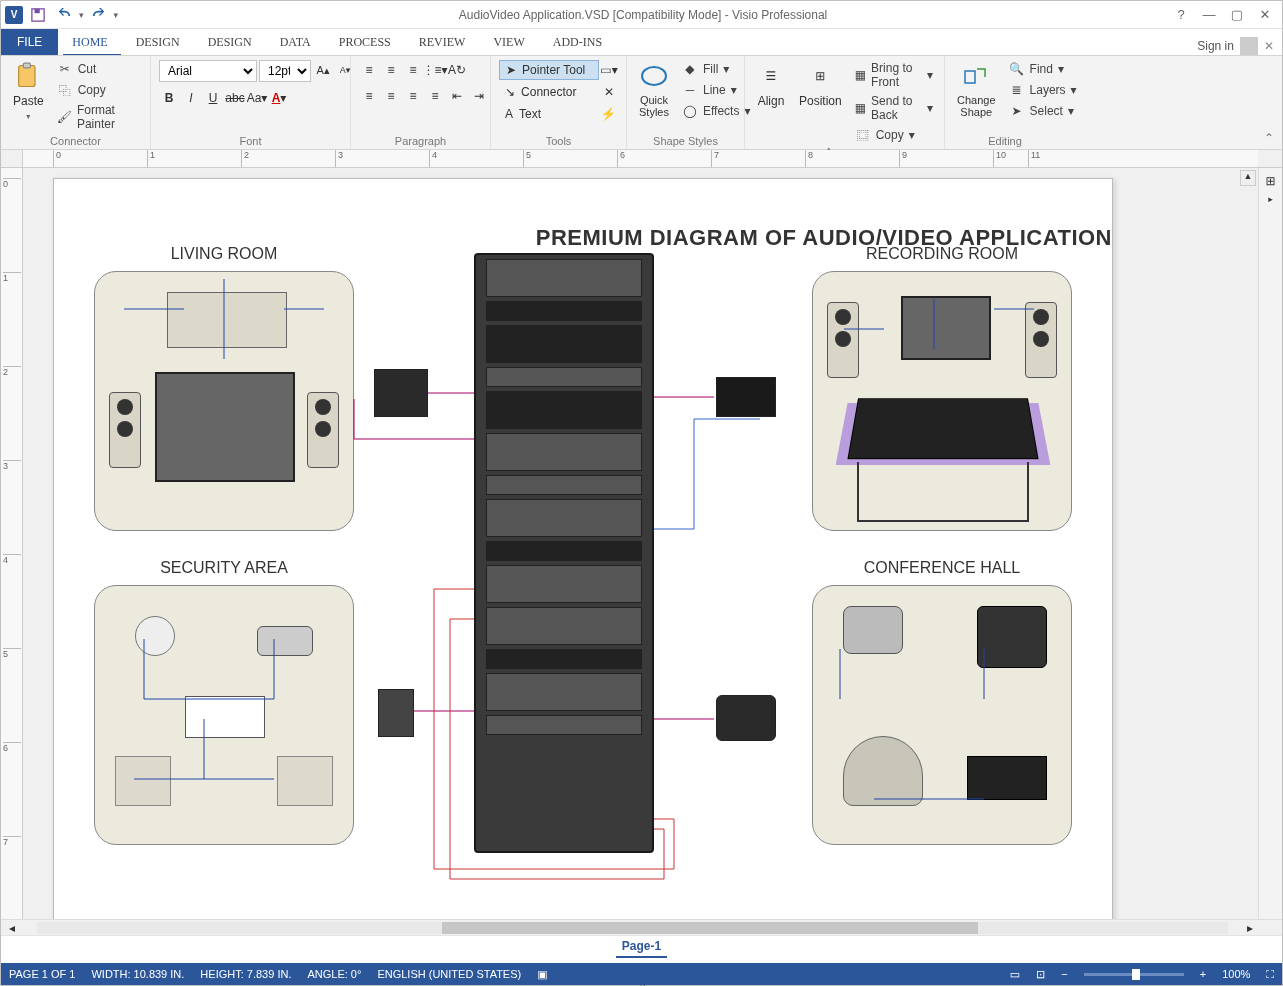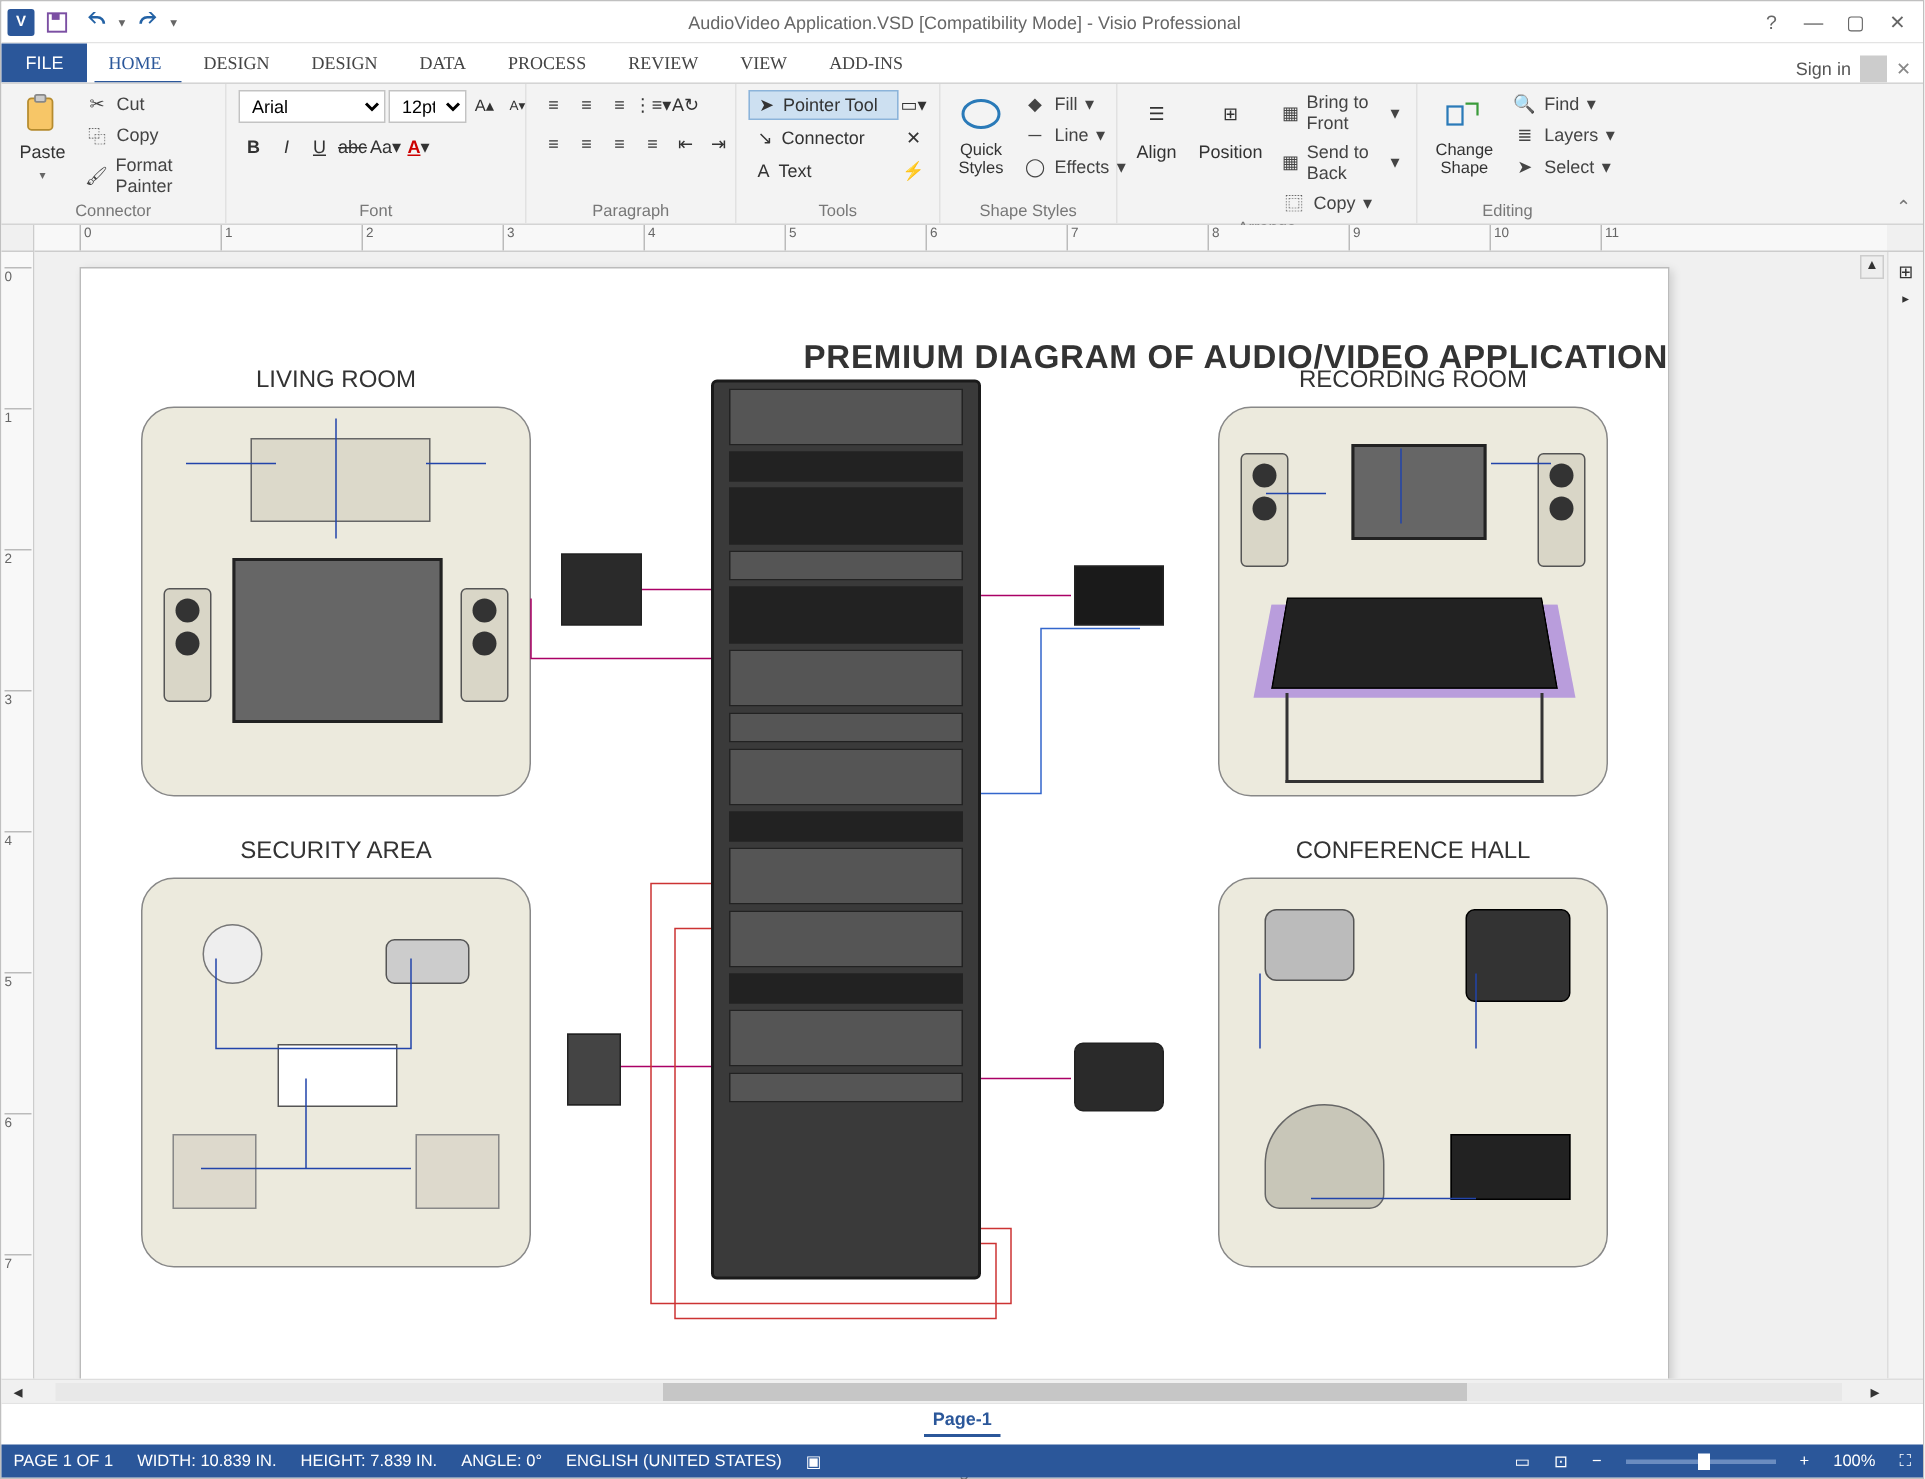--- a/index.html
+++ b/index.html
@@ -312,21 +312,21 @@
           <div class="ruler-tick" style="left: 124px;">1</div>
           <div class="ruler-tick" style="left: 218px;">2</div>
           <div class="ruler-tick" style="left: 312px;">3</div>
           <div class="ruler-tick" style="left: 406px;">4</div>
           <div class="ruler-tick" style="left: 500px;">5</div>
           <div class="ruler-tick" style="left: 594px;">6</div>
           <div class="ruler-tick" style="left: 688px;">7</div>
           <div class="ruler-tick" style="left: 782px;">8</div>
           <div class="ruler-tick" style="left: 876px;">9</div>
           <div class="ruler-tick" style="left: 970px;">10</div>
-          <div class="ruler-tick" style="left: 1044px;">11</div>
+          <div class="ruler-tick" style="left: 1005px;">11</div>
         </div>
       <div style="width:24px;background:#f0f0f0;border-bottom:1px solid #ccc"></div>
     </div>
     <div class="canvas-row">
       <div class="ruler-v" id="ruler-v">
           <div style="position: absolute; top: 10px; left: 2px; border-top: 1px solid rgb(187, 187, 187); width: 18px;">0</div>
           <div style="position: absolute; top: 104px; left: 2px; border-top: 1px solid rgb(187, 187, 187); width: 18px;">1</div>
           <div style="position: absolute; top: 198px; left: 2px; border-top: 1px solid rgb(187, 187, 187); width: 18px;">2</div>
           <div style="position: absolute; top: 292px; left: 2px; border-top: 1px solid rgb(187, 187, 187); width: 18px;">3</div>
           <div style="position: absolute; top: 386px; left: 2px; border-top: 1px solid rgb(187, 187, 187); width: 18px;">4</div>

